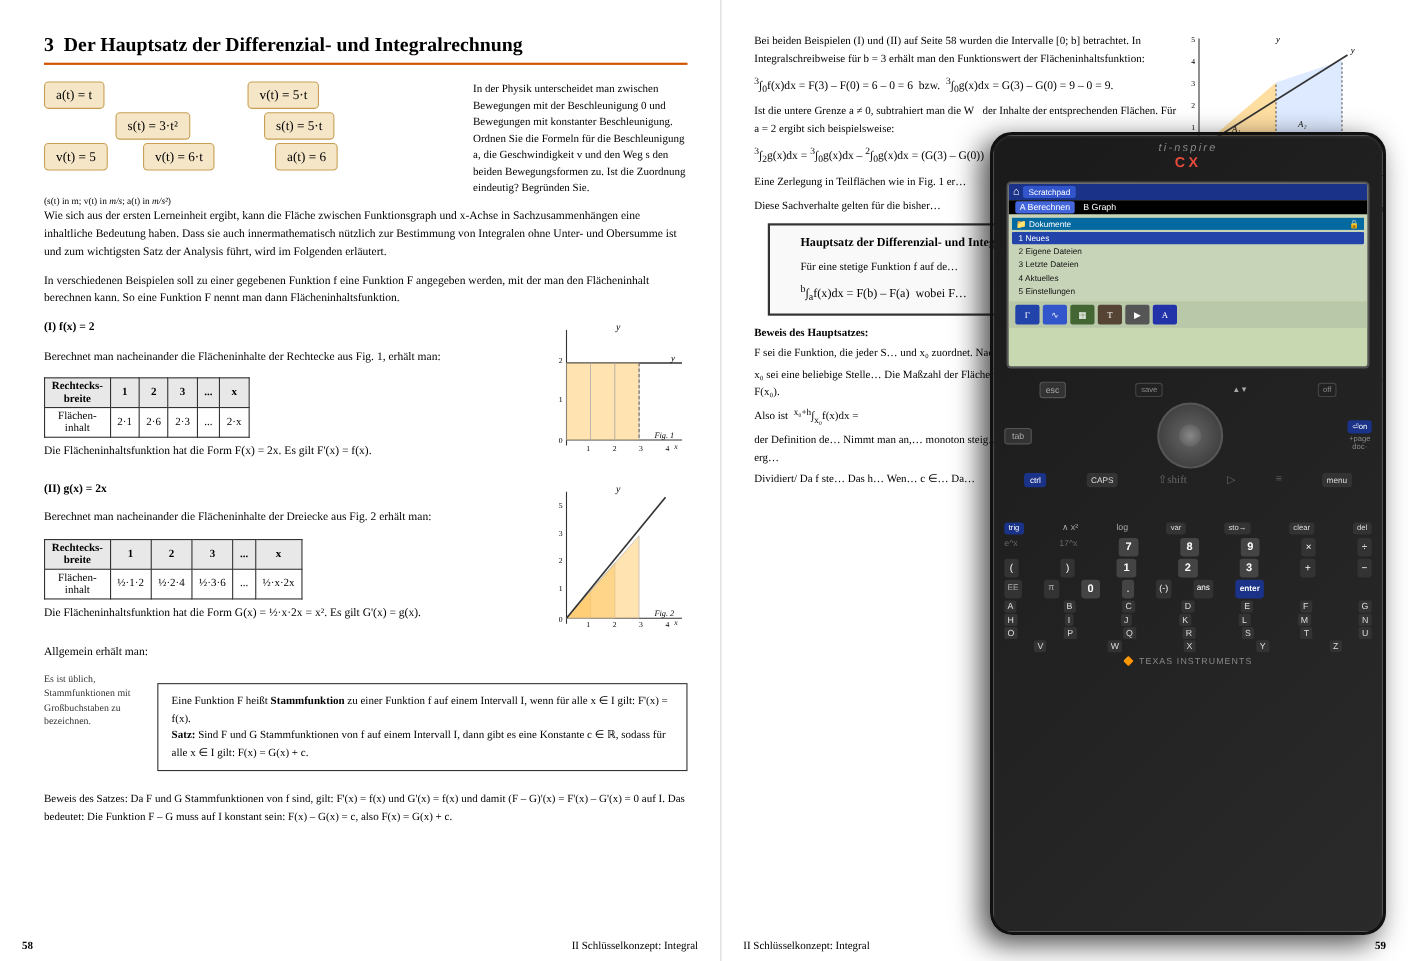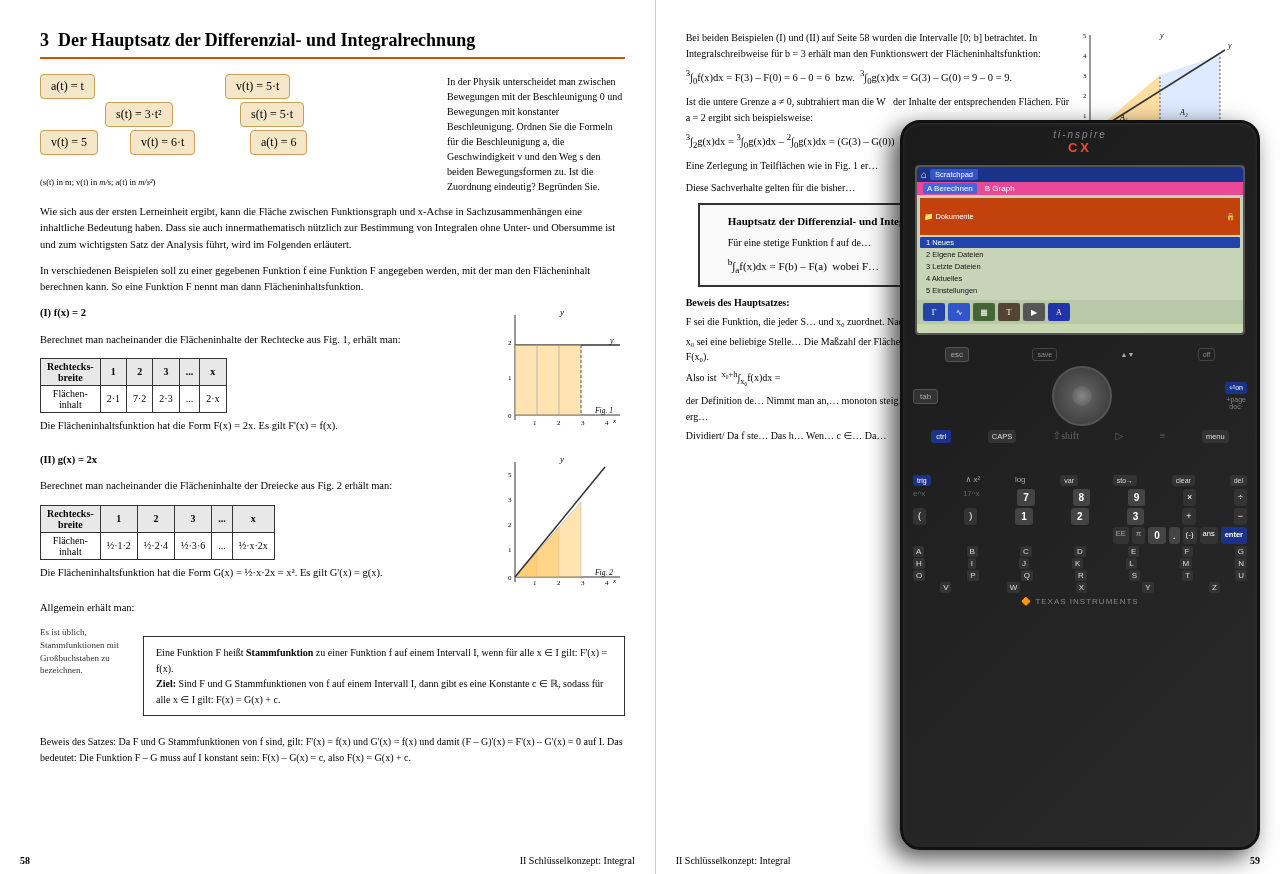--- a/index.html
+++ b/index.html
@@ -162,21 +162,21 @@
 
 <div class="book-spread">
 
   <div class="page-left">
 
     <div class="chapter-header">
       <span>3</span>&nbsp;
       <span>Der Hauptsatz der Differenzial- und Integralrechnung</span>
     </div>
 
-    <div style="display:flex; margin-bottom:10px; gap:27px;">
+    <div style="display:flex; margin-bottom:10px; gap:10px;">
       <div style="position:relative; width:380px; height:105px; flex-shrink:0;">
         <div class="concept-box" style="left:0px; top:0px;">a(t) = t</div>
         <div class="concept-box" style="left:185px; top:0px;">v(t) = 5·t</div>
         <div class="concept-box" style="left:65px; top:28px;">s(t) = 3·t²</div>
         <div class="concept-box" style="left:200px; top:28px;">s(t) = 5·t</div>
         <div class="concept-box" style="left:0px; top:56px;">v(t) = 5</div>
         <div class="concept-box" style="left:90px; top:56px;">v(t) = 6·t</div>
         <div class="concept-box" style="left:210px; top:56px;">a(t) = 6</div>
         <div style="font-size:8.5px; position:absolute; bottom:-8px; left:0;">(s(t) in m; v(t) in <span class="math-formula">m/s</span>; a(t) in <span class="math-formula">m/s²</span>)</div>
       </div>
@@ -199,21 +199,21 @@
             <th>Rechtecks-<br>breite</th>
             <th>1</th>
                 <th>2</th>
                 <th>3</th>
                 <th>...</th>
                 <th>x</th>
           </tr>
           <tr>
             <td>Flächen-<br>inhalt</td>
             <td>2·1</td>
-                <td>7·2</td>
+                <td>2·6</td>
                 <td>2·3</td>
                 <td>...</td>
                 <td>2·x</td>
           </tr>
         </tbody>
           </table>
         <p class="body-text">Die Flächeninhaltsfunktion hat die Form F(x) = 2x. Es gilt F'(x) = f(x).</p>
       </div>
       <div>
         <svg width="120" height="130" style="display:block;">
@@ -295,21 +295,21 @@
         </svg>
       </div>
     </div>
 
     <p class="body-text">Allgemein erhält man:</p>
 
     <div style="display:flex; gap:8px; margin-bottom:8px; margin-top:4px;">
       <div style="width:95px; font-size:9px; line-height:1.4; color:#333; flex-shrink:0;">Es ist üblich, Stammfunktionen mit Großbuchstaben zu bezeichnen.</div>
       <div class="highlight-box" style="flex:1; font-size:10px; line-height:1.55;">
         Eine Funktion F heißt <strong>Stammfunktion</strong> zu einer Funktion f auf einem Intervall I, wenn für alle x ∈ I gilt: F'(x) = f(x).<br>
-        <strong>Ziel:</strong> Sind F und G Stammfunktionen von f auf einem Intervall I, dann gibt es eine Konstante c ∈ ℝ, sodass für alle x ∈ I gilt: F(x) = G(x) + c.
+        <strong>Satz:</strong> Sind F und G Stammfunktionen von f auf einem Intervall I, dann gibt es eine Konstante c ∈ ℝ, sodass für alle x ∈ I gilt: F(x) = G(x) + c.
       </div>
     </div>
 
     <p class="body-text" style="font-size:10px;">Beweis des Satzes: Da F und G Stammfunktionen von f sind, gilt: F'(x) = f(x) und G'(x) = f(x) und damit (F – G)'(x) = F'(x) – G'(x) = 0 auf I. Das bedeutet: Die Funktion F – G muss auf I konstant sein: F(x) – G(x) = c, also F(x) = G(x) + c.</p>
 
     <div class="page-footer">
       <span><strong>58</strong></span>
       <span>II Schlüsselkonzept: Integral</span>
     </div>
   </div>
@@ -421,27 +421,27 @@
         <div style="color:#e74c3c; font-size:13px; font-weight:bold; font-family:Arial; letter-spacing:3px;">CX</div>
       </div>
 
       <div class="calc-screen">
 
         <div style="background:#1a3388; color:#fff; font-size:8px; font-family:Arial; padding:2px 4px; display:flex; gap:3px; align-items:center;">
           <span style="font-size:10px;">⌂</span>
           <span style="background:#3355cc; padding:1px 5px; border-radius:2px; font-size:7.5px;">Scratchpad</span>
         </div>
 
-        <div style="background:#ec4899; color:#fff; font-size:8px; font-family:Arial; padding:1px 6px; display:flex; gap:4px;">
+        <div style="background:#000000; color:#fff; font-size:8px; font-family:Arial; padding:1px 6px; display:flex; gap:4px;">
           <span style="background:#4466dd; padding:1px 4px; border-radius:2px;">A Berechnen</span>
           <span style="padding:1px 4px;">B Graph</span>
         </div>
 
         <div style="background:#c8d4b8; padding:3px; font-family:Arial; font-size:8px;">
-          <div style="background:#c2410c; color:#fff; font-size:7.5px; padding:14px 4px; margin-bottom:2px; display:flex; justify-content:space-between;">
+          <div style="background:#0369a1; color:#fff; font-size:7.5px; padding:1px 4px; margin-bottom:2px; display:flex; justify-content:space-between;">
             <span>📁 Dokumente</span>
             <span>🔒</span>
           </div>
           <div style="background:#2244aa; color:#fff; padding:1px 6px; margin:1px 0; border-radius:1px; font-size:7.5px;">1 Neues</div>
           <div style="color:#111; padding:1px 6px; margin:1px 0; font-size:7.5px;">2 Eigene Dateien</div>
           <div style="color:#111; padding:1px 6px; margin:1px 0; font-size:7.5px;">3 Letzte Dateien</div>
           <div style="color:#111; padding:1px 6px; margin:1px 0; font-size:7.5px;">4 Aktuelles</div>
           <div style="color:#111; padding:1px 6px; margin:1px 0; font-size:7.5px;">5 Einstellungen</div>
         </div>
 
@@ -510,21 +510,21 @@
         </div>
         <div style="display:flex; justify-content:space-between; gap:2px; margin-bottom:2px;">
           <div style="background:#333; color:#fff; border-radius:3px; padding:3px 5px; font-size:9px; font-family:Arial;">(</div>
           <div style="background:#333; color:#fff; border-radius:3px; padding:3px 5px; font-size:9px; font-family:Arial;">)</div>
           <div style="background:#444; color:#fff; border-radius:3px; padding:3px 6px; font-size:10px; font-family:Arial; font-weight:bold;">1</div>
           <div style="background:#444; color:#fff; border-radius:3px; padding:3px 6px; font-size:10px; font-family:Arial; font-weight:bold;">2</div>
           <div style="background:#444; color:#fff; border-radius:3px; padding:3px 6px; font-size:10px; font-family:Arial; font-weight:bold;">3</div>
           <div style="background:#333; color:#fff; border-radius:3px; padding:3px 4px; font-size:9px; font-family:Arial;">+</div>
           <div style="background:#333; color:#fff; border-radius:3px; padding:3px 4px; font-size:9px; font-family:Arial;">−</div>
         </div>
-        <div style="display:flex; justify-content:flex-end; gap:3px; margin-bottom:2px;">
+        <div style="display:flex; justify-content:flex-start; gap:20px; margin-bottom:2px;">
           <div style="background:#333; color:#aaa; border-radius:3px; padding:2px 3px; font-size:7.5px; font-family:Arial;">EE</div>
           <div style="background:#333; color:#aaa; border-radius:3px; padding:2px 4px; font-size:8px; font-family:Arial;">π</div>
           <div style="background:#444; color:#fff; border-radius:3px; padding:3px 6px; font-size:10px; font-family:Arial; font-weight:bold;">0</div>
           <div style="background:#444; color:#fff; border-radius:3px; padding:3px 4px; font-size:10px; font-family:Arial;">.</div>
           <div style="background:#333; color:#fff; border-radius:3px; padding:3px 3px; font-size:8px; font-family:Arial;">(-)</div>
           <div style="background:#333; color:#fff; border-radius:3px; padding:2px 3px; font-size:7.5px; font-family:Arial;">ans</div>
           <div style="background:#1a3388; color:#fff; border-radius:3px; padding:3px 4px; font-size:7.5px; font-family:Arial; font-weight:bold;">enter</div>
         </div>
 
         <div style="display:flex; justify-content:space-between; gap:1px; margin-bottom:1px;">

